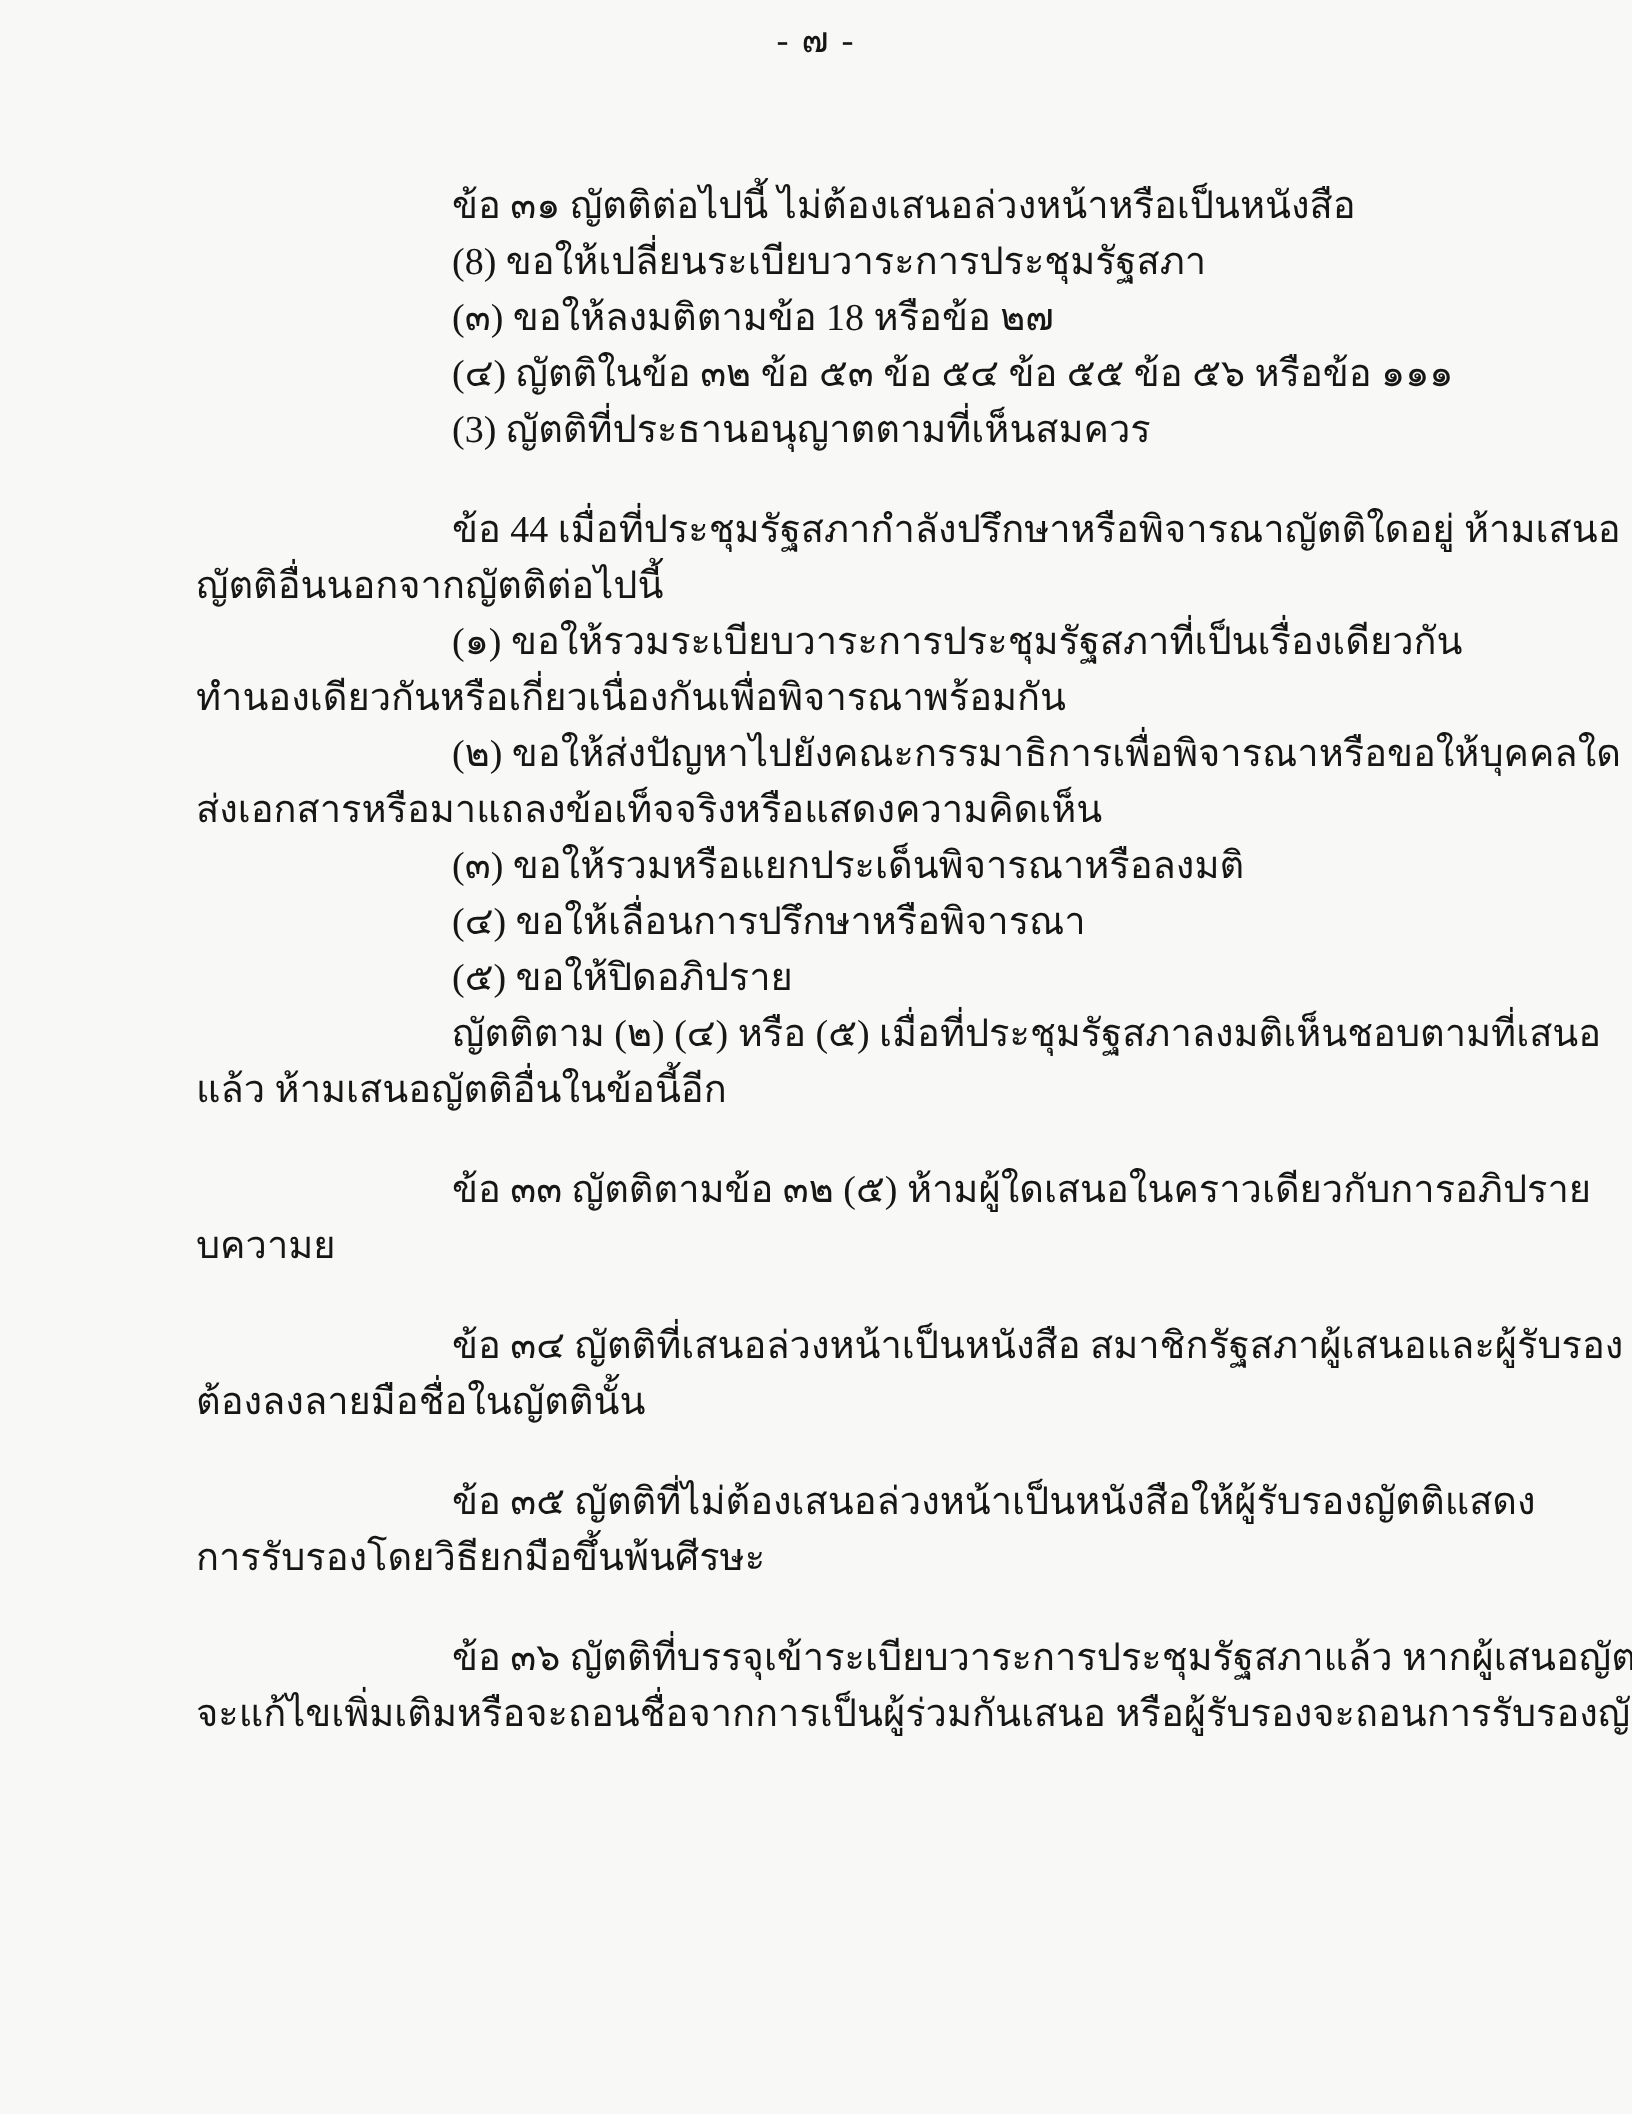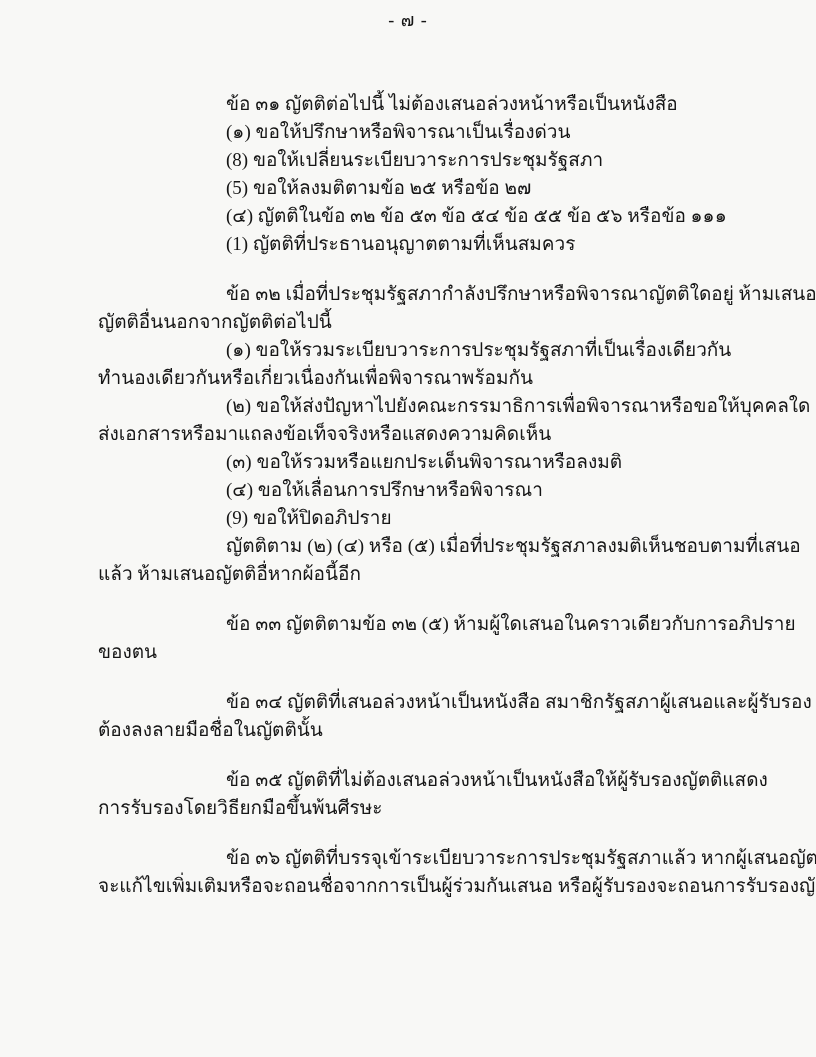--- a/index.html
+++ b/index.html
@@ -44,44 +44,43 @@
 </head>
 <body>
 
 <div class="page">
   <div class="page-number">- ๗ -</div>
 
   <div class="content">
 
     <div class="block">
       <div class="line indent">ข้อ ๓๑  ญัตติต่อไปนี้ ไม่ต้องเสนอล่วงหน้าหรือเป็นหนังสือ</div>
-      <div class="line indent">(๑) ขอให้ปรึกษาหรือพิจารณาเป็นเรื่องด่วน</div>
       <div class="line indent">(8) ขอให้เปลี่ยนระเบียบวาระการประชุมรัฐสภา</div>
-      <div class="line indent">(5) ขอให้ลงมติตามข้อ ๒๕ หรือข้อ ๒๗</div>
+      <div class="line indent">(๓) ขอให้ลงมติตามข้อ 18 หรือข้อ ๒๗</div>
       <div class="line indent">(๔) ญัตติในข้อ ๓๒ ข้อ ๕๓ ข้อ ๕๔ ข้อ ๕๕ ข้อ ๕๖ หรือข้อ ๑๑๑</div>
-      <div class="line indent">(1) ญัตติที่ประธานอนุญาตตามที่เห็นสมควร</div>
+      <div class="line indent">(3) ญัตติที่ประธานอนุญาตตามที่เห็นสมควร</div>
     </div>
 
     <div class="block">
-      <div class="line indent">ข้อ ๓๒  เมื่อที่ประชุมรัฐสภากำลังปรึกษาหรือพิจารณาญัตติใดอยู่ ห้ามเสนอ</div>
+      <div class="line indent">ข้อ 44  เมื่อที่ประชุมรัฐสภากำลังปรึกษาหรือพิจารณาญัตติใดอยู่ ห้ามเสนอ</div>
       <div class="line">ญัตติอื่นนอกจากญัตติต่อไปนี้</div>
       <div class="line indent">(๑)  ขอให้รวมระเบียบวาระการประชุมรัฐสภาที่เป็นเรื่องเดียวกัน</div>
       <div class="line">ทำนองเดียวกันหรือเกี่ยวเนื่องกันเพื่อพิจารณาพร้อมกัน</div>
       <div class="line indent">(๒)  ขอให้ส่งปัญหาไปยังคณะกรรมาธิการเพื่อพิจารณาหรือขอให้บุคคลใด</div>
       <div class="line">ส่งเอกสารหรือมาแถลงข้อเท็จจริงหรือแสดงความคิดเห็น</div>
       <div class="line indent">(๓)  ขอให้รวมหรือแยกประเด็นพิจารณาหรือลงมติ</div>
       <div class="line indent">(๔)  ขอให้เลื่อนการปรึกษาหรือพิจารณา</div>
-      <div class="line indent">(9)  ขอให้ปิดอภิปราย</div>
+      <div class="line indent">(๕)  ขอให้ปิดอภิปราย</div>
       <div class="line indent">ญัตติตาม (๒) (๔) หรือ (๕) เมื่อที่ประชุมรัฐสภาลงมติเห็นชอบตามที่เสนอ</div>
-      <div class="line">แล้ว ห้ามเสนอญัตติอื่หากผ้อนี้อีก</div>
+      <div class="line">แล้ว ห้ามเสนอญัตติอื่นในข้อนี้อีก</div>
     </div>
 
     <div class="block">
       <div class="line indent">ข้อ ๓๓  ญัตติตามข้อ ๓๒ (๕) ห้ามผู้ใดเสนอในคราวเดียวกับการอภิปราย</div>
-      <div class="line">ของตน</div>
+      <div class="line">บความย</div>
     </div>
 
     <div class="block">
       <div class="line indent">ข้อ ๓๔  ญัตติที่เสนอล่วงหน้าเป็นหนังสือ สมาชิกรัฐสภาผู้เสนอและผู้รับรอง</div>
       <div class="line">ต้องลงลายมือชื่อในญัตตินั้น</div>
     </div>
 
     <div class="block">
       <div class="line indent">ข้อ ๓๕  ญัตติที่ไม่ต้องเสนอล่วงหน้าเป็นหนังสือให้ผู้รับรองญัตติแสดง</div>
       <div class="line">การรับรองโดยวิธียกมือขึ้นพ้นศีรษะ</div>

